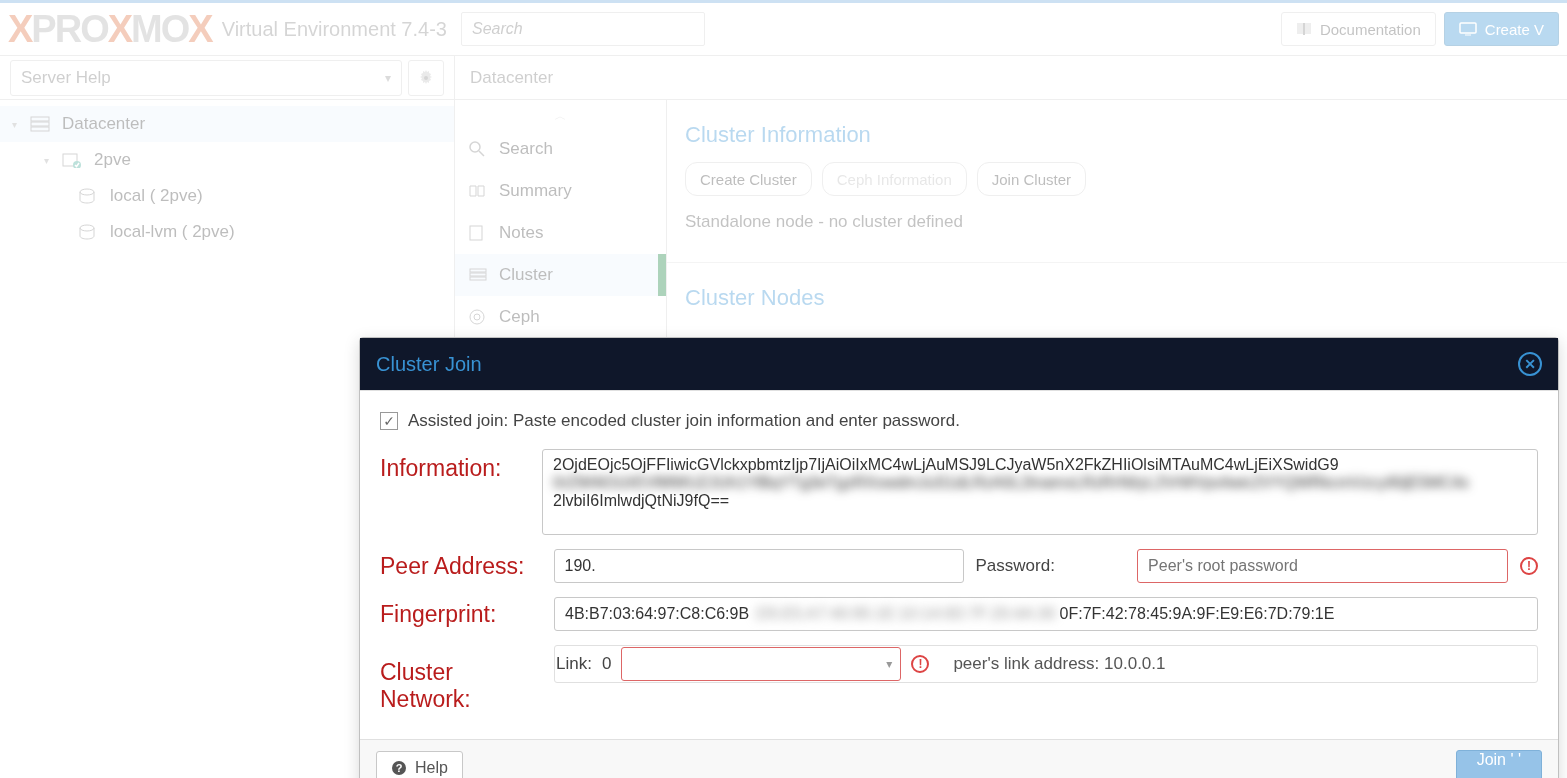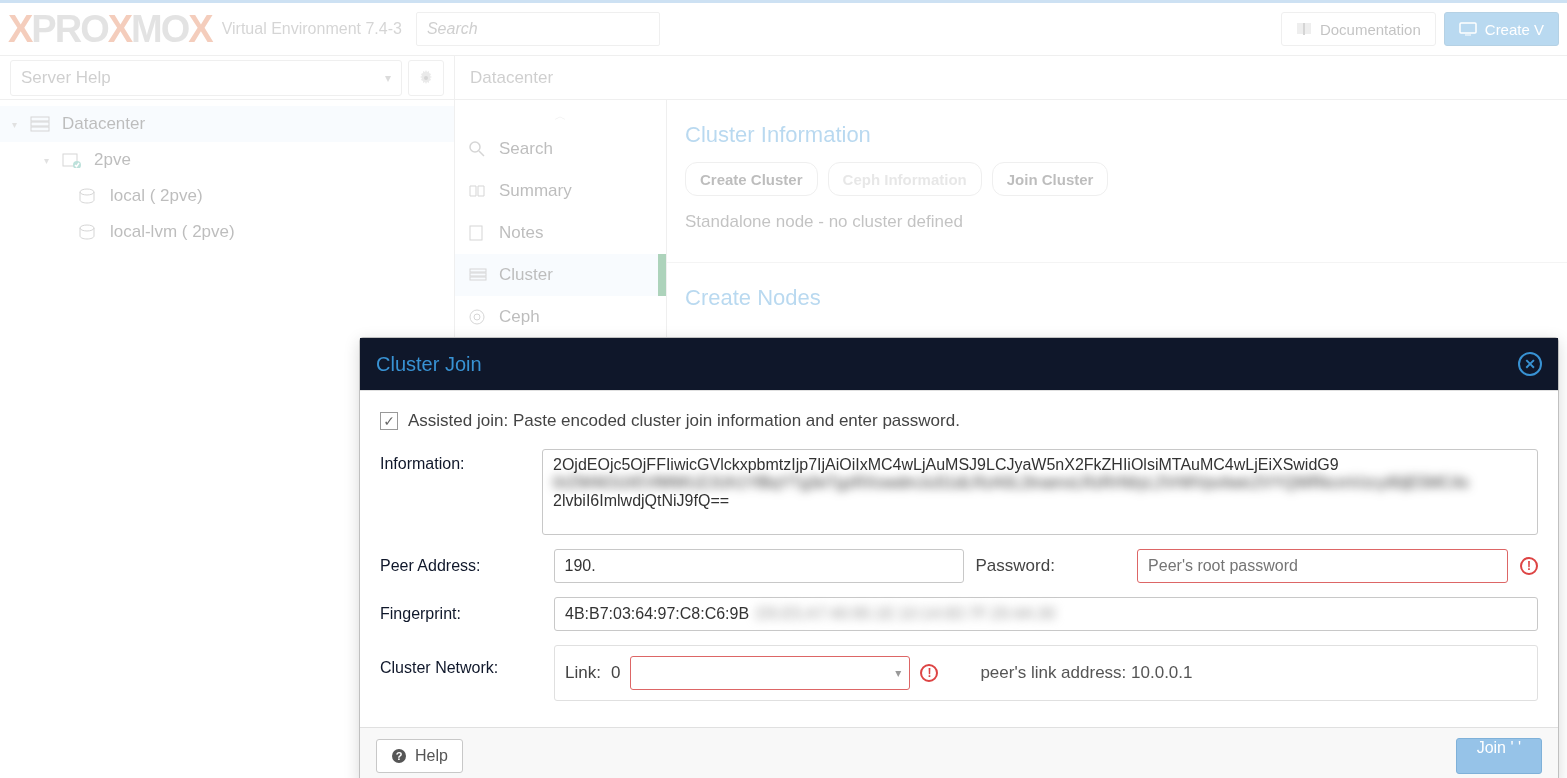--- a/index.html
+++ b/index.html
@@ -28,21 +28,21 @@
 .logo-area { display: flex; align-items: center; }
 .logo-x {
   font-weight: 900;
   font-size: 38px;
   color: #b0b0b0;
   letter-spacing: -2px;
   display: flex;
   align-items: center;
 }
 .logo-x .accent { color: #e07040; }
-.env-label { color: #888; font-size: 16px; margin-left: 10px; }
+.env-label { color: #888; font-size: 20px; margin-left: 10px; }
 .search-box {
   margin-left: 14px;
   width: 244px; height: 34px;
   border: 1px solid #d0d0d0;
   border-radius: 2px;
   padding: 0 10px;
   font-size: 16px;
   font-style: italic;
   color: #aaa;
 }
@@ -110,21 +110,21 @@
 
 .main-panel { flex: 1; padding: 0; }
 .panel-sec-title {
   font-size: 22px; color: #3892d3; padding: 22px 18px 14px;
 }
 .panel-sec-title.sub { border-top: 1px solid #e0e0e0; margin-top: 14px; }
 .panel-row { display: flex; gap: 10px; padding: 0 18px; }
 .panel-btn {
   height: 34px; padding: 0 14px; border: 1px solid #d0d0d0;
   background: #fff; border-radius: 12px; font-size: 15px; color: #444;
-  display: flex; align-items: center; font-weight: bold;
+  display: flex; align-items: center;
 }
 .panel-btn.disabled { color: #bbb; }
 .panel-text { padding: 16px 18px; font-size: 17px; color: #555; }
 
 
 .overlay {
   position: absolute; inset: 0;
   background: rgba(255,255,255,0.65);
 }
 
@@ -150,21 +150,21 @@
   color: #3892d3; font-size: 14px; font-weight: bold;
 }
 .dialog-body { padding: 20px 20px 12px; }
 .check-row { display: flex; align-items: center; gap: 10px; font-size: 17px; color: #444; margin-bottom: 18px; }
 .checkbox {
   width: 18px; height: 18px; border: 1px solid #999;
   display: flex; align-items: center; justify-content: center;
   color: #666; font-size: 14px;
 }
 .form-row { display: flex; align-items: flex-start; margin-bottom: 14px; }
-.form-label { width: 162px; font-size: 16px; color: #0f172a; padding-top: 6px; }
+.form-label { width: 162px; font-size: 23px; color: #b91c1c; padding-top: 6px; }
 .textarea-wrap { flex: 1; position: relative; }
 .info-textarea {
   width: 100%; height: 86px; border: 1px solid #c8c8c8; border-radius: 3px;
   padding: 6px 28px 6px 10px; font-size: 16px; font-family: inherit;
   resize: none; overflow-y: scroll;
   color: #333;
 }
 .inline-row { display: flex; align-items: center; gap: 12px; margin-bottom: 14px; }
 .inline-row .form-label { padding-top: 0; }
 .input-text {
@@ -174,21 +174,21 @@
 .input-text.err { border-color: #d66; }
 .pw-label { width: 150px; font-size: 17px; color: #444; margin-left: 0; }
 .err-icon {
   width: 18px; height: 18px; border: 2px solid #d44; border-radius: 50%;
   display: flex; align-items: center; justify-content: center;
   color: #d44; font-size: 12px; font-weight: bold;
 }
 .fp-input { flex: 1; text-align: right; }
 .cluster-net-box {
   flex: 1; border: 1px solid #e0e0e0; border-radius: 3px;
-  padding: 10px; display: flex; align-items: center; gap: 10px;
+  padding: 1px; display: flex; align-items: center; gap: 10px;
 }
 .link-label { font-size: 17px; color: #444; }
 .select-wrap {
   width: 280px; height: 34px; border: 1px solid #d66; border-radius: 3px;
   display: flex; align-items: center; justify-content: flex-end; padding-right: 8px;
 }
 .chev { color: #999; font-size: 12px; }
 .hint { font-size: 17px; color: #555; }
 .dialog-footer {
   border-top: 1px solid #e0e0e0; height: 56px;
@@ -357,21 +357,21 @@
       </div>
 
       <div class="main-panel">
         <div class="panel-sec-title">Cluster Information</div>
         <div class="panel-row">
           <div class="panel-btn">Create Cluster</div>
           <div class="panel-btn disabled">Ceph Information</div>
           <div class="panel-btn">Join Cluster</div>
         </div>
         <div class="panel-text">Standalone node - no cluster defined</div>
-        <div class="panel-sec-title sub">Create Nodes</div>
+        <div class="panel-sec-title sub">Cluster Nodes</div>
       </div>
     </div>
   </div>
 </div>
 
 <div class="overlay"></div>
 
 <div class="dialog">
   <div class="dialog-header">
     <div class="dialog-title">Cluster Join</div>
@@ -406,33 +406,34 @@
       <div class="pw-label">Password:</div>
       <input class="input-text err" style="width: 372px;" placeholder="Peer's root password">
       <div class="err-icon">!</div>
     </div>
 
     <div class="inline-row">
       <div class="form-label">Fingerprint:</div>
       <div class="input-text fp-input" style="display:flex;align-items:center;gap:4px">
         <span>4B:B7:03:64:97:C8:C6:9B</span>
         <span class="blur-span" style="color:#999">:D5:E5:A7:40:95:1E:10:14:0D:7F:20:4A:30</span>
+        <span>0F:7F:42:78:45:9A:9F:E9:E6:7D:79:1E</span>
       </div>
     </div>
 
     <div class="inline-row" style="align-items:flex-start">
       <div class="form-label" style="padding-top:14px">Cluster Network:</div>
       <div class="cluster-net-box">
         <span class="link-label">Link:</span>
         <span class="link-label">0</span>
         <div class="select-wrap">
           <span class="chev">▾</span>
         </div>
         <div class="err-icon">!</div>
-        <span class="hint" style="margin-left:32px">peer's link address: 10.0.0.1</span>
+        <span class="hint" style="margin-left:14px">peer's link address: 10.0.0.1</span>
       </div>
     </div>
   </div>
   <div class="dialog-footer">
     <div class="help-btn">
       <span>
         <svg width="16" height="16" viewBox="0 0 16 16">
             <circle cx="8" cy="8" r="7" fill="#555"></circle>
             <text x="8" y="12" text-anchor="middle" fill="#fff" font-size="11" font-weight="bold">?</text>
           </svg>

